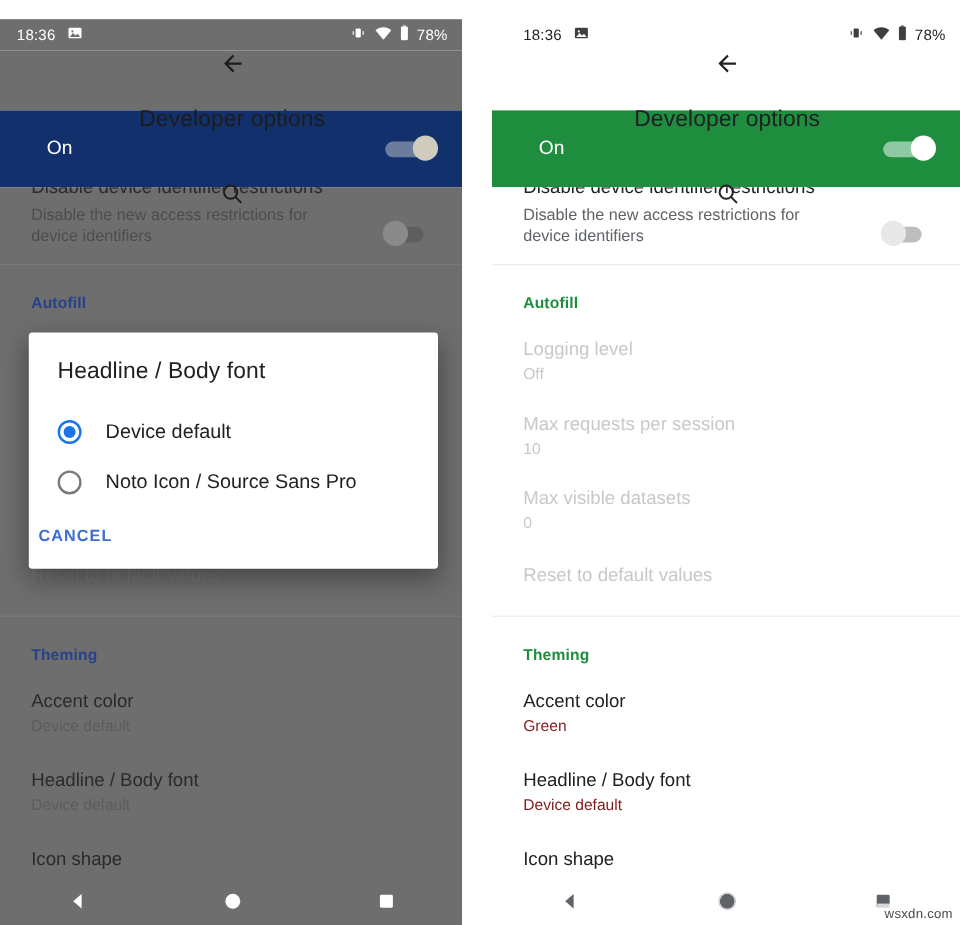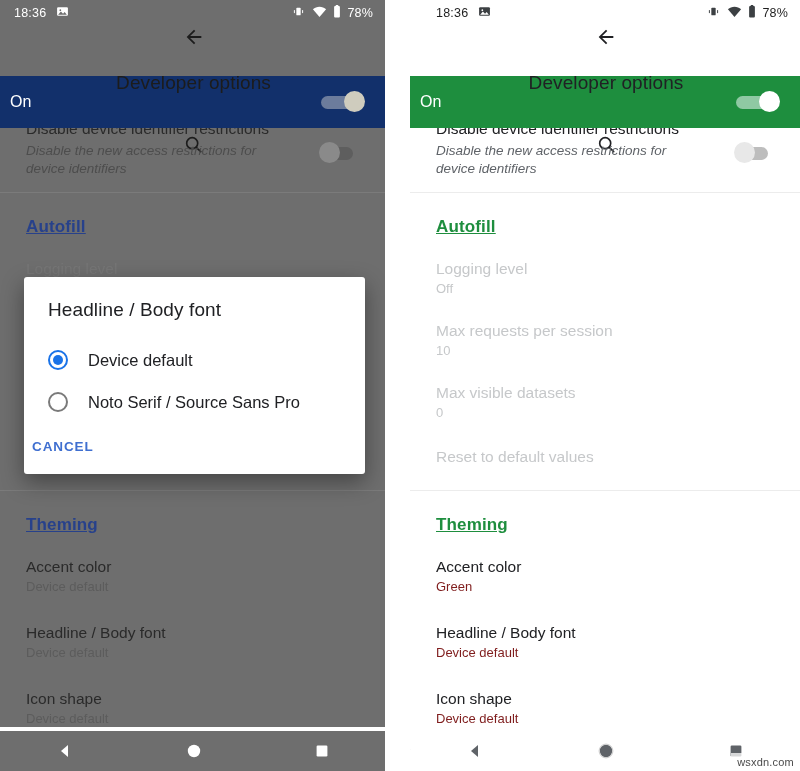--- a/index.html
+++ b/index.html
@@ -17,39 +17,39 @@
     overflow: hidden; background: #fff;
   }
   .phone.left  { left: 0;   width: 385px; }
   .phone.right { left: 410px; width: 390px; border-top-left-radius: 26px; border-bottom-left-radius: 26px; }
 
   
   .statusbar {
     position: relative; height: 26px;
     display: flex; align-items: center;
     padding: 0 12px 0 14px;
-    font-size: 12.5px; letter-spacing: .2px;
+    font-size: 12.5px; letter-spacing: .2px; margin-top: 16px;
   }
   .statusbar .time { font-weight: 500; }
   .statusbar .sb-left { display:flex; align-items:center; gap:10px; }
   .statusbar .sb-right { margin-left:auto; display:flex; align-items:center; gap:6px; }
   .sb-pct { font-size: 12.5px; font-weight: 500; }
 
   
   .appbar {
     height: 50px; display: flex; align-items: center;
     padding: 0 14px 0 16px; gap: 20px; flex-direction: column;
   }
   .appbar .title { font-size: 19px; font-weight: 400; letter-spacing: .1px; }
   .appbar .spacer { flex: 1; }
 
   
   .master {
-    height: 52px; display: flex; align-items: center;
-    padding: 0 20px 0 10px;
+    height: 64px; display: flex; align-items: center;
+    padding: 0 20px 0 39px;
   }
   .master .label { font-size: 16px; color:#fff; }
   .master .spacer { flex: 1; }
 
   
   .toggle { position: relative; width: 46px; height: 22px; }
   .toggle .track {
     position: absolute; left: 2px; top: 5px;
     width: 32px; height: 13px; border-radius: 7px;
   }
@@ -58,23 +58,23 @@
   }
   .toggle.on  .thumb { right: 0; }
   .toggle.off .thumb { left: 0; }
 
   
   .row { padding: 0 20px 0 26px; }
   .row .t { font-size: 15.5px; line-height: 19px; }
   .row .s { font-size: 13px; line-height: 17px; margin-top: 2px; }
   .divider { height: 1px; }
 
-  .section-head { padding: 0 26px; font-size: 17px; font-weight: 700; letter-spacing:.15px;text-decoration:underline; }
-
-  .dev-row { display:flex; align-items:flex-start; padding: 0 20px 0 26px; font-style: italic; }
+  .section-head { padding: 0 26px; font-size: 13px; font-weight: 700; letter-spacing:.15px; }
+
+  .dev-row { display:flex; align-items:flex-end; padding: 0 20px 0 26px; }
   .dev-row .txt { flex: 1; }
 
   
   .navbar { height: 40px; display: flex; align-items: center; justify-content: space-around; }
   .navbar .nb { display:flex; align-items:center; justify-content:center; }
 
   
   .left .statusbar { background:#6e6e6e; color:#ffffff; }
   .left .appbar { background:#6e6e6e; color:#1c1c1c; }
   .left .appbar .title { color:#1c1c1c; }
@@ -297,21 +297,21 @@
     <div class="dialog">
       <div class="dtitle">Headline / Body font</div>
 
       <div class="dopt">
         <span class="radio on"></span>
         <span class="dlabel">Device default</span>
       </div>
 
       <div class="dopt">
         <span class="radio off"></span>
-        <span class="dlabel">Noto Serif / Source Sans Pro</span>
+        <span class="dlabel">Noto Icon / Source Sans Pro</span>
       </div>
 
       <div class="dactions">
         <button class="cancel">CANCEL</button>
       </div>
     </div>
   </div>
 
   <div class="phone right">
 

